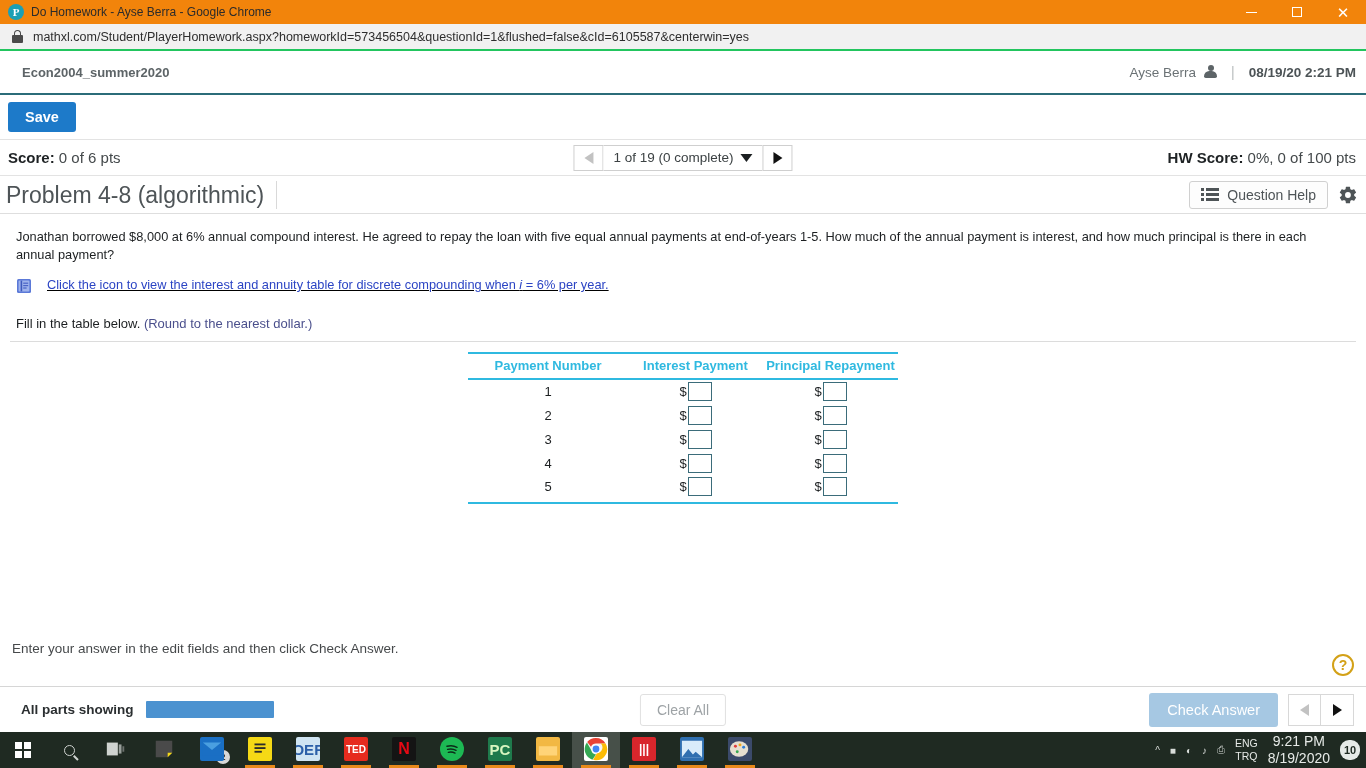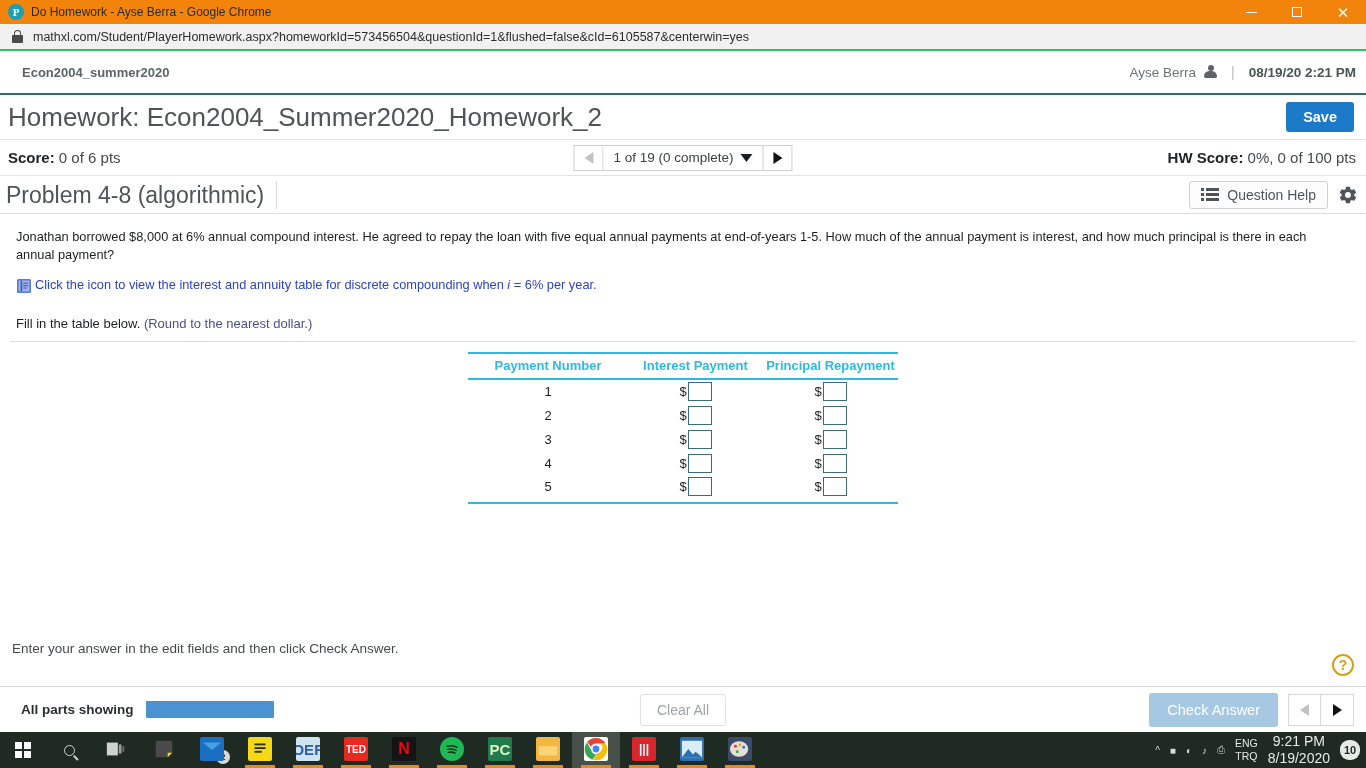--- a/index.html
+++ b/index.html
@@ -161,22 +161,23 @@
   .list-icon .li-bar { width: 13px; height: 3px; background: #4e5457; }
   .gear-icon { width: 20px; height: 20px; cursor: pointer; }
 
   
   .qbody { padding: 0 10px; }
   .q-text {
     font-size: 12.8px; color: #1c1f21; line-height: 1.38;
     padding: 14px 6px 0 6px; max-width: 1330px;
   }
   .link-row {
-    display: flex; align-items: flex-start; gap: 2px;
+    display: flex; align-items: flex-start; gap: 14px;
     padding: 14px 6px 0 6px;
+    text-decoration: underline;
   }
   .book-icon { width: 17px; height: 16px; flex: none; margin-top: 1px; }
   .link-text {
     font-size: 12.8px; color: #2b44c4; cursor: pointer;
   }
   .link-text i { font-style: italic; }
   .fill-row {
     padding: 22px 6px 0 6px; font-size: 13px; color: #1c1f21;
   }
   .fill-row .round-note { color: #4a4f8c; }
@@ -344,21 +345,20 @@
     <span class="user-icon">
       <span class="head"></span>
         <span class="shoulders"></span>
     </span>
     <span class="hdr-sep">|</span>
     <span class="timestamp">08/19/20 2:21 PM</span>
   </div>
 </div>
 
 <div class="hw-title-row">
-  <h1 class="hw-title">Homework: Econ2004_Summer2020_Homework_2</h1>
   <button class="save-btn">Save</button>
 </div>
 
 <div class="score-bar">
   <div class="score-left">
     <b>Score:</b>
     <span>0 of 6 pts</span>
   </div>
 
   <div class="qnav">

